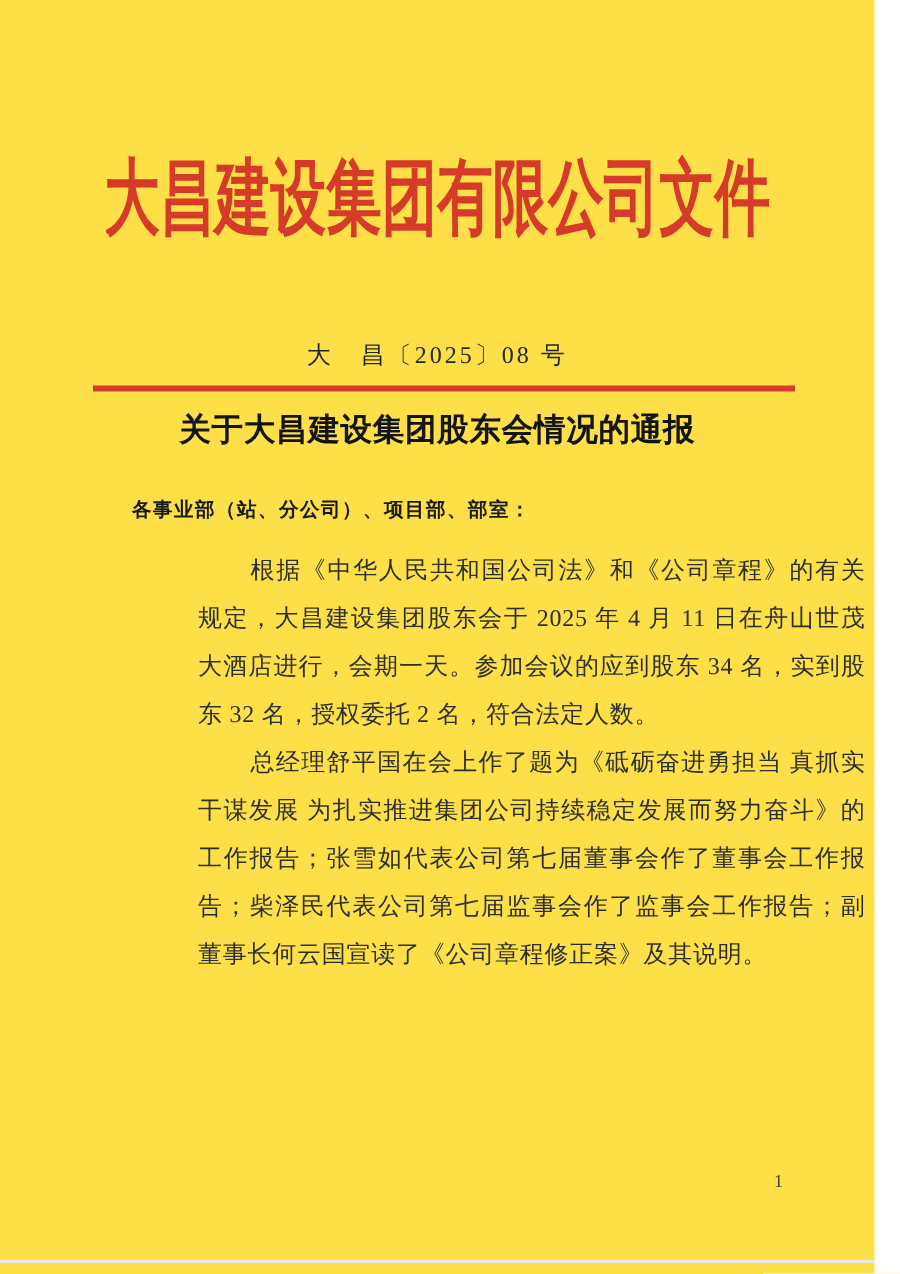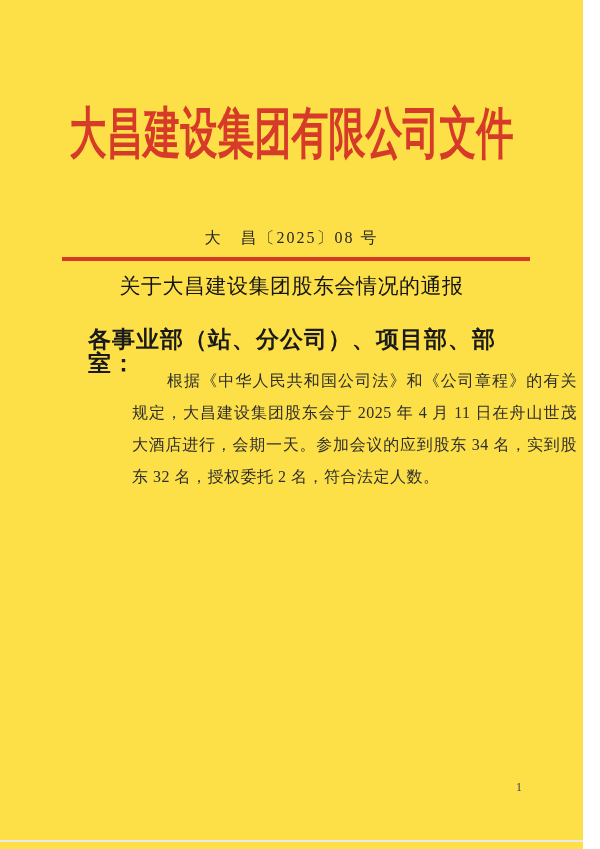--- a/index.html
+++ b/index.html
@@ -43,28 +43,28 @@
   .red-line{
     position:absolute;top:257px;left:62px;
     width:468px;height:4px;
     background:var(--red);
   }
   
   .doc-title{
     position:absolute;top:271px;left:0;width:100%;
     text-align:center;margin:0;
     font-size:21px;line-height:30px;
-    font-weight:normal;
+    font-weight:bold;
     letter-spacing:0.5px;
     color:#141414;
   }
   
   .salutation{
     position:absolute;top:328px;left:88px;width:445px;
-    font-size:23px;line-height:24px;
+    font-size:13px;line-height:24px;
     font-weight:bold;
     letter-spacing:1px;
     color:#1a1a1a;
   }
   
   .body-text{
     position:absolute;top:365px;left:88px;width:445px;
     font-size:16px;line-height:32px;
     letter-spacing:0.5px;
     color:var(--body-ink);
@@ -100,19 +100,20 @@
   <div class="doc-number">大　昌〔2025〕08 号</div>
 
   <div class="red-line"></div>
 
   <h2 class="doc-title">关于大昌建设集团股东会情况的通报</h2>
 
   <div class="salutation">各事业部（站、分公司）、项目部、部室：</div>
 
   <div class="body-text">
     <p>根据《中华人民共和国公司法》和《公司章程》的有关规定，大昌建设集团股东会于 2025 年 4 月 11 日在舟山世茂大酒店进行，会期一天。参加会议的应到股东 34 名，实到股东 32 名，授权委托 2 名，符合法定人数。</p>
+    <p>总经理舒平国在会上作了题为《砥砺奋进勇担当 真抓实干谋发展 为扎实推进集团公司持续稳定发展而努力奋斗》的工作报告；张雪如代表公司第七届董事会作了董事会工作报告；柴泽民代表公司第七届监事会作了监事会工作报告；副董事长何云国宣读了《公司章程修正案》及其说明。</p>
   </div>
 
   <div class="page-number">1</div>
 
   <div class="bottom-edge"></div>
 
 </div>
 
 </body></html>

